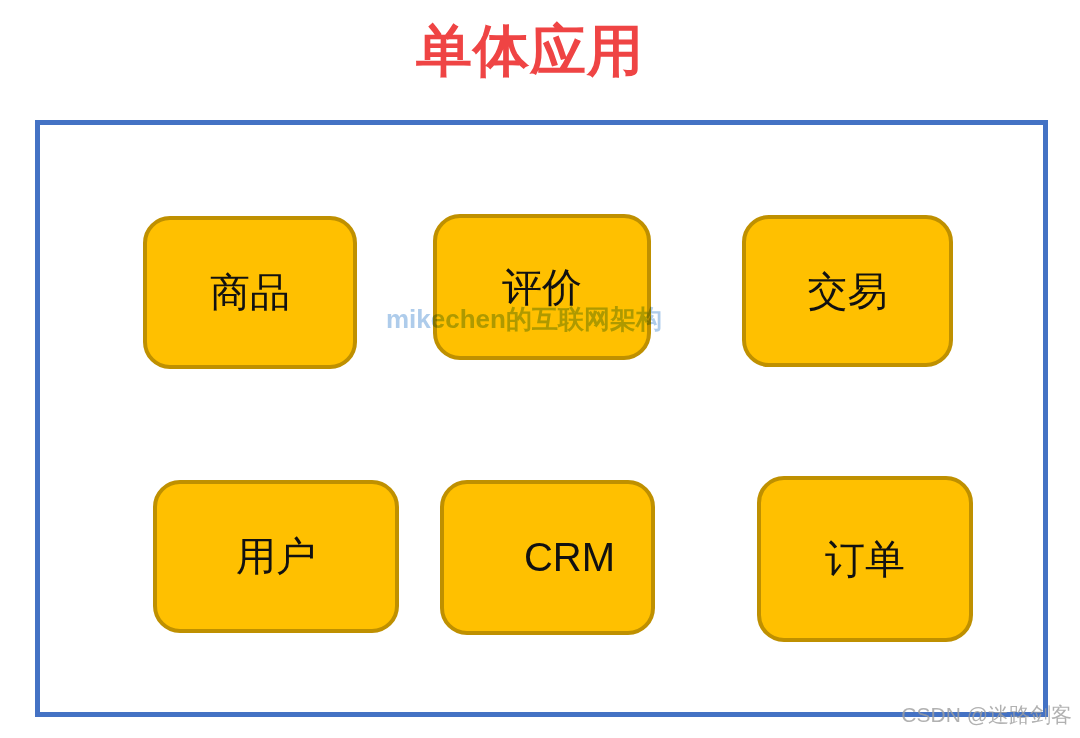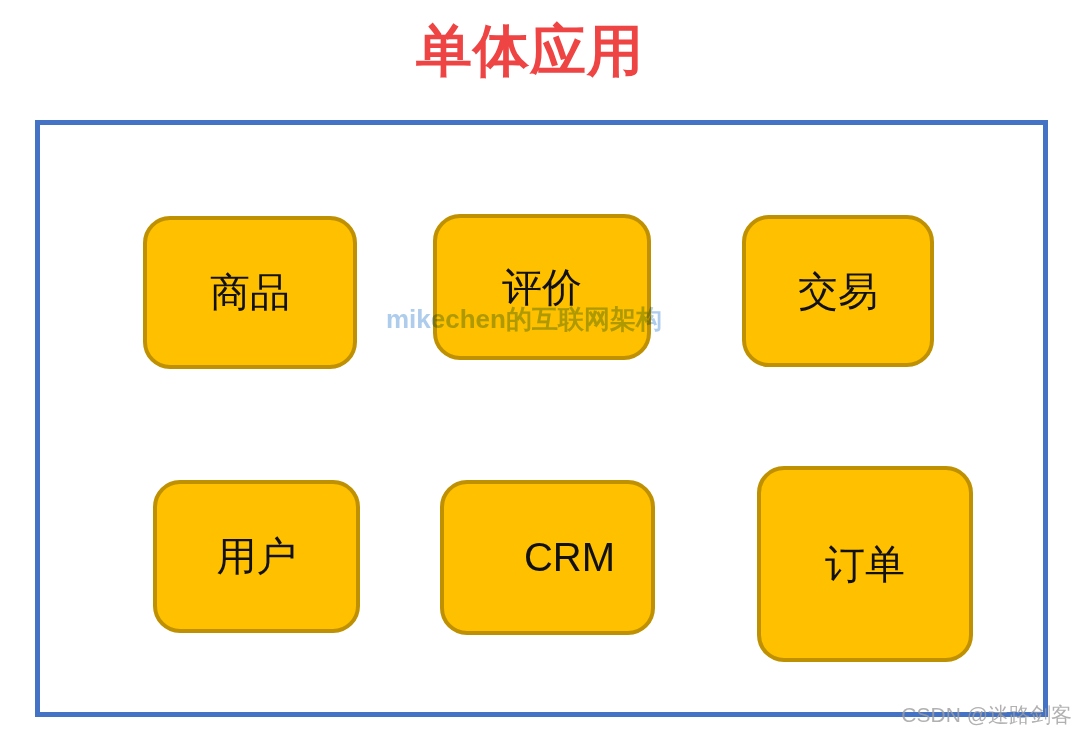--- a/index.html
+++ b/index.html
@@ -43,24 +43,24 @@
     border-radius: 27px;
     display: flex;
     align-items: center;
     justify-content: center;
     font-size: 40px;
     color: #111111;
     z-index: 2;
   }
   .m1 { left: 143px; top: 216px; width: 214px; height: 153px; }
   .m2 { left: 433px; top: 214px; width: 218px; height: 146px; text-align: right; }
-  .m3 { left: 742px; top: 215px; width: 192px; height: 152px; font-family: Liberation Serif, serif; }
-  .m4 { left: 153px; top: 480px; width: 207px; height: 153px; }
+  .m3 { left: 742px; top: 215px; width: 211px; height: 152px; font-family: Liberation Serif, serif; }
+  .m4 { left: 153px; top: 480px; width: 246px; height: 153px; }
   .m5 { left: 440px; top: 480px; width: 215px; height: 155px; padding-left: 44px; }
-  .m6 { left: 757px; top: 466px; width: 216px; height: 196px; }
+  .m6 { left: 757px; top: 476px; width: 216px; height: 166px; }
   .watermark-center {
     position: absolute;
     left: 386px;
     top: 302px;
     font-size: 26px;
     font-weight: 700;
     color: var(--watermark-blue, #AECCEB);
     mix-blend-mode: multiply;
     white-space: nowrap;
     z-index: 5;

